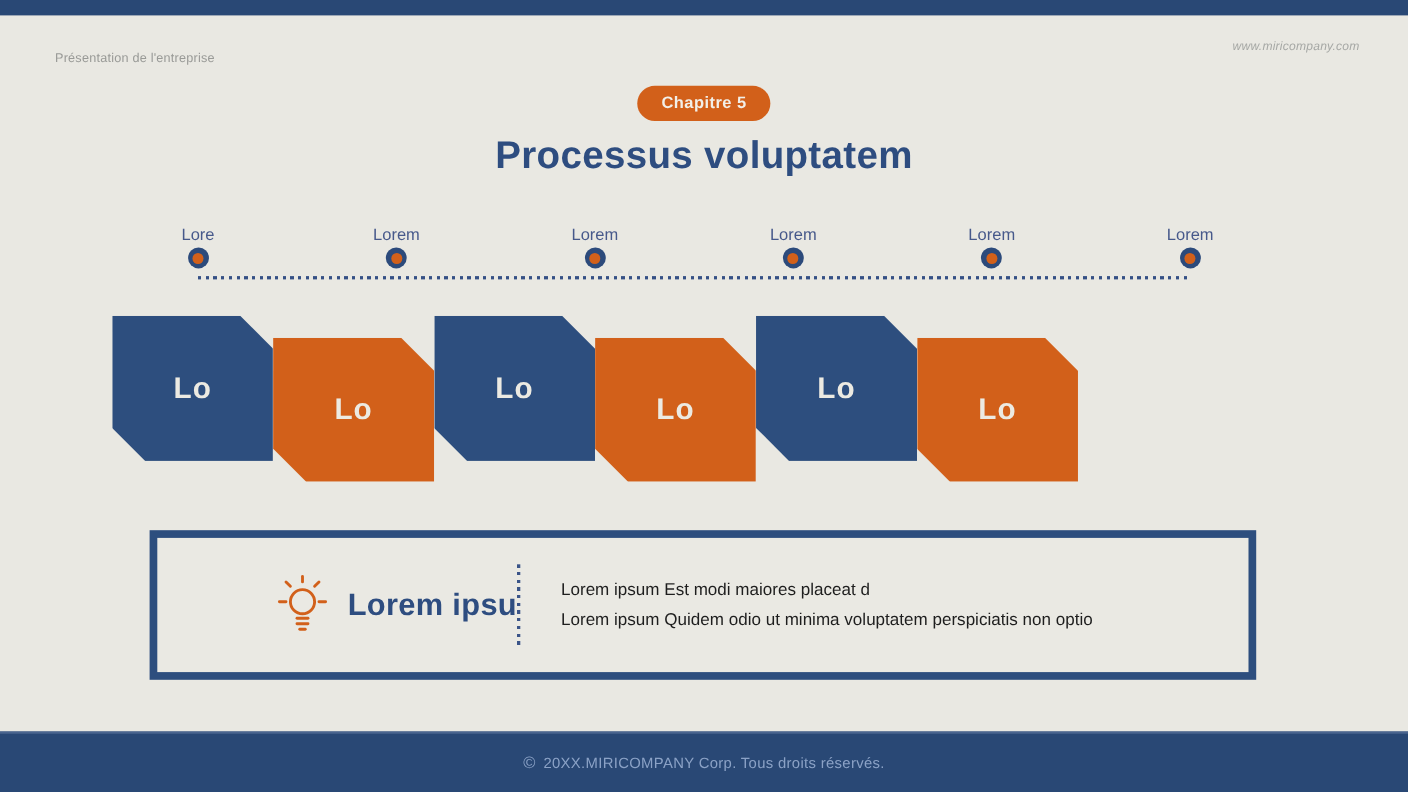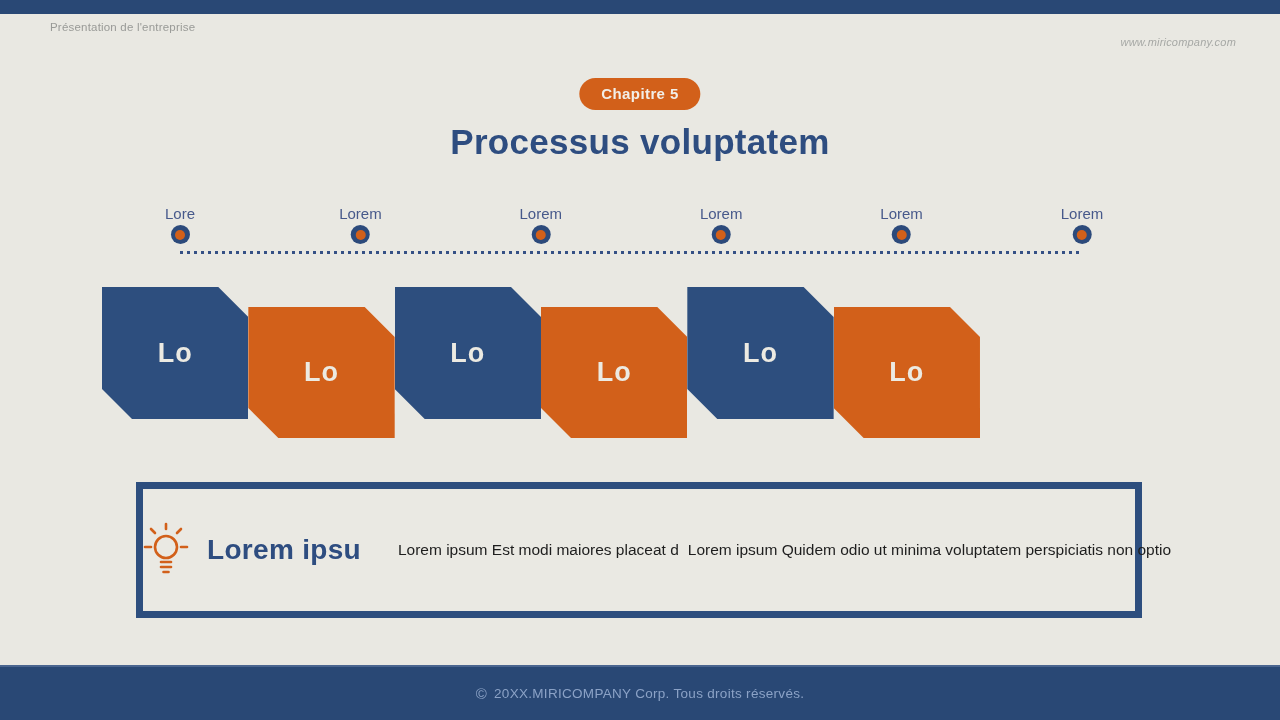--- a/index.html
+++ b/index.html
@@ -16,21 +16,21 @@
     overflow: hidden;
   }
   .topbar {
     position: absolute;
     left: 0; top: 0;
     width: 100%; height: 14px;
     background: #294875;
   }
   .header-left {
     position: absolute;
-    left: 50px; top: 21px;
+    left: 50px; top: 47px;
     font-size: 11.5px;
     color: #999a97;
     letter-spacing: 0.2px;
   }
   .header-right {
     position: absolute;
     right: 44px; top: 36px;
     font-size: 11px;
     color: #a6a8a5;
     letter-spacing: 0.2px;
@@ -146,21 +146,21 @@
     letter-spacing: 0.3px;
     white-space: nowrap;
   }
   .info-divider {
     width: 3px; height: 74px;
     background: repeating-linear-gradient(180deg, #3a5488 0 3px, transparent 3px 7px);
   }
   .info-lines {
     padding-left: 37px;
     display: flex;
-    flex-direction: row;
+    flex-direction: column;
     gap: 9px;
   }
   .info-line {
     font-size: 15.5px;
     color: #1e1e1e;
     white-space: nowrap;
   }
   .bulb-icon { width: 46px; height: 56px; flex: 0 0 auto; }
   
   .footer {

